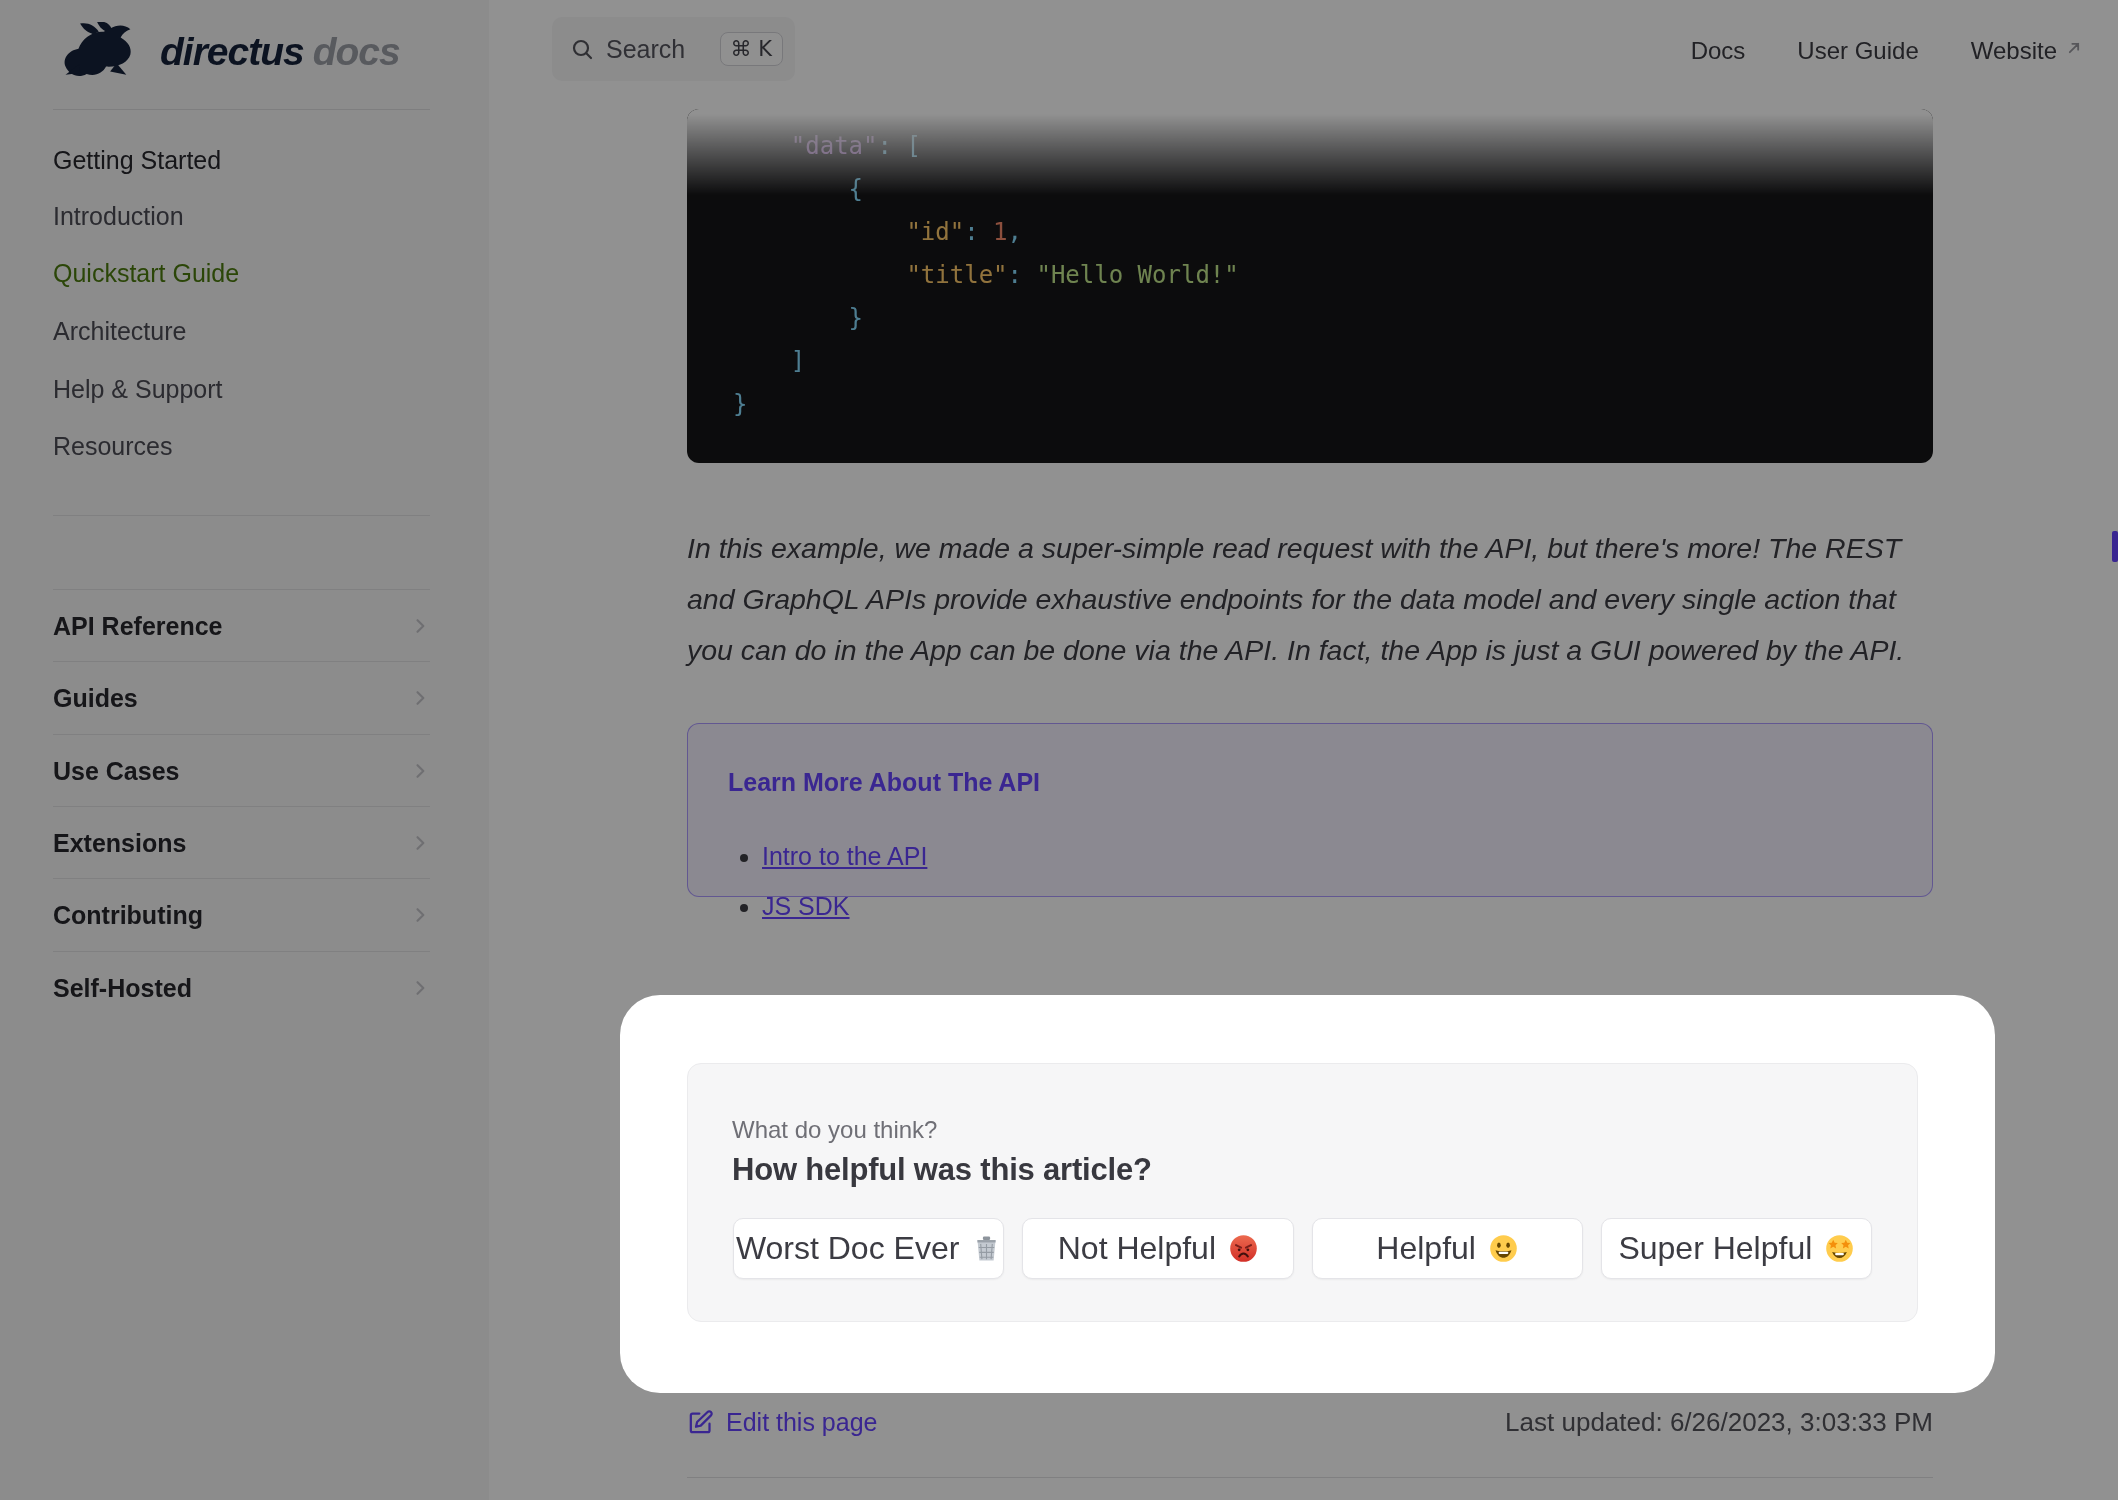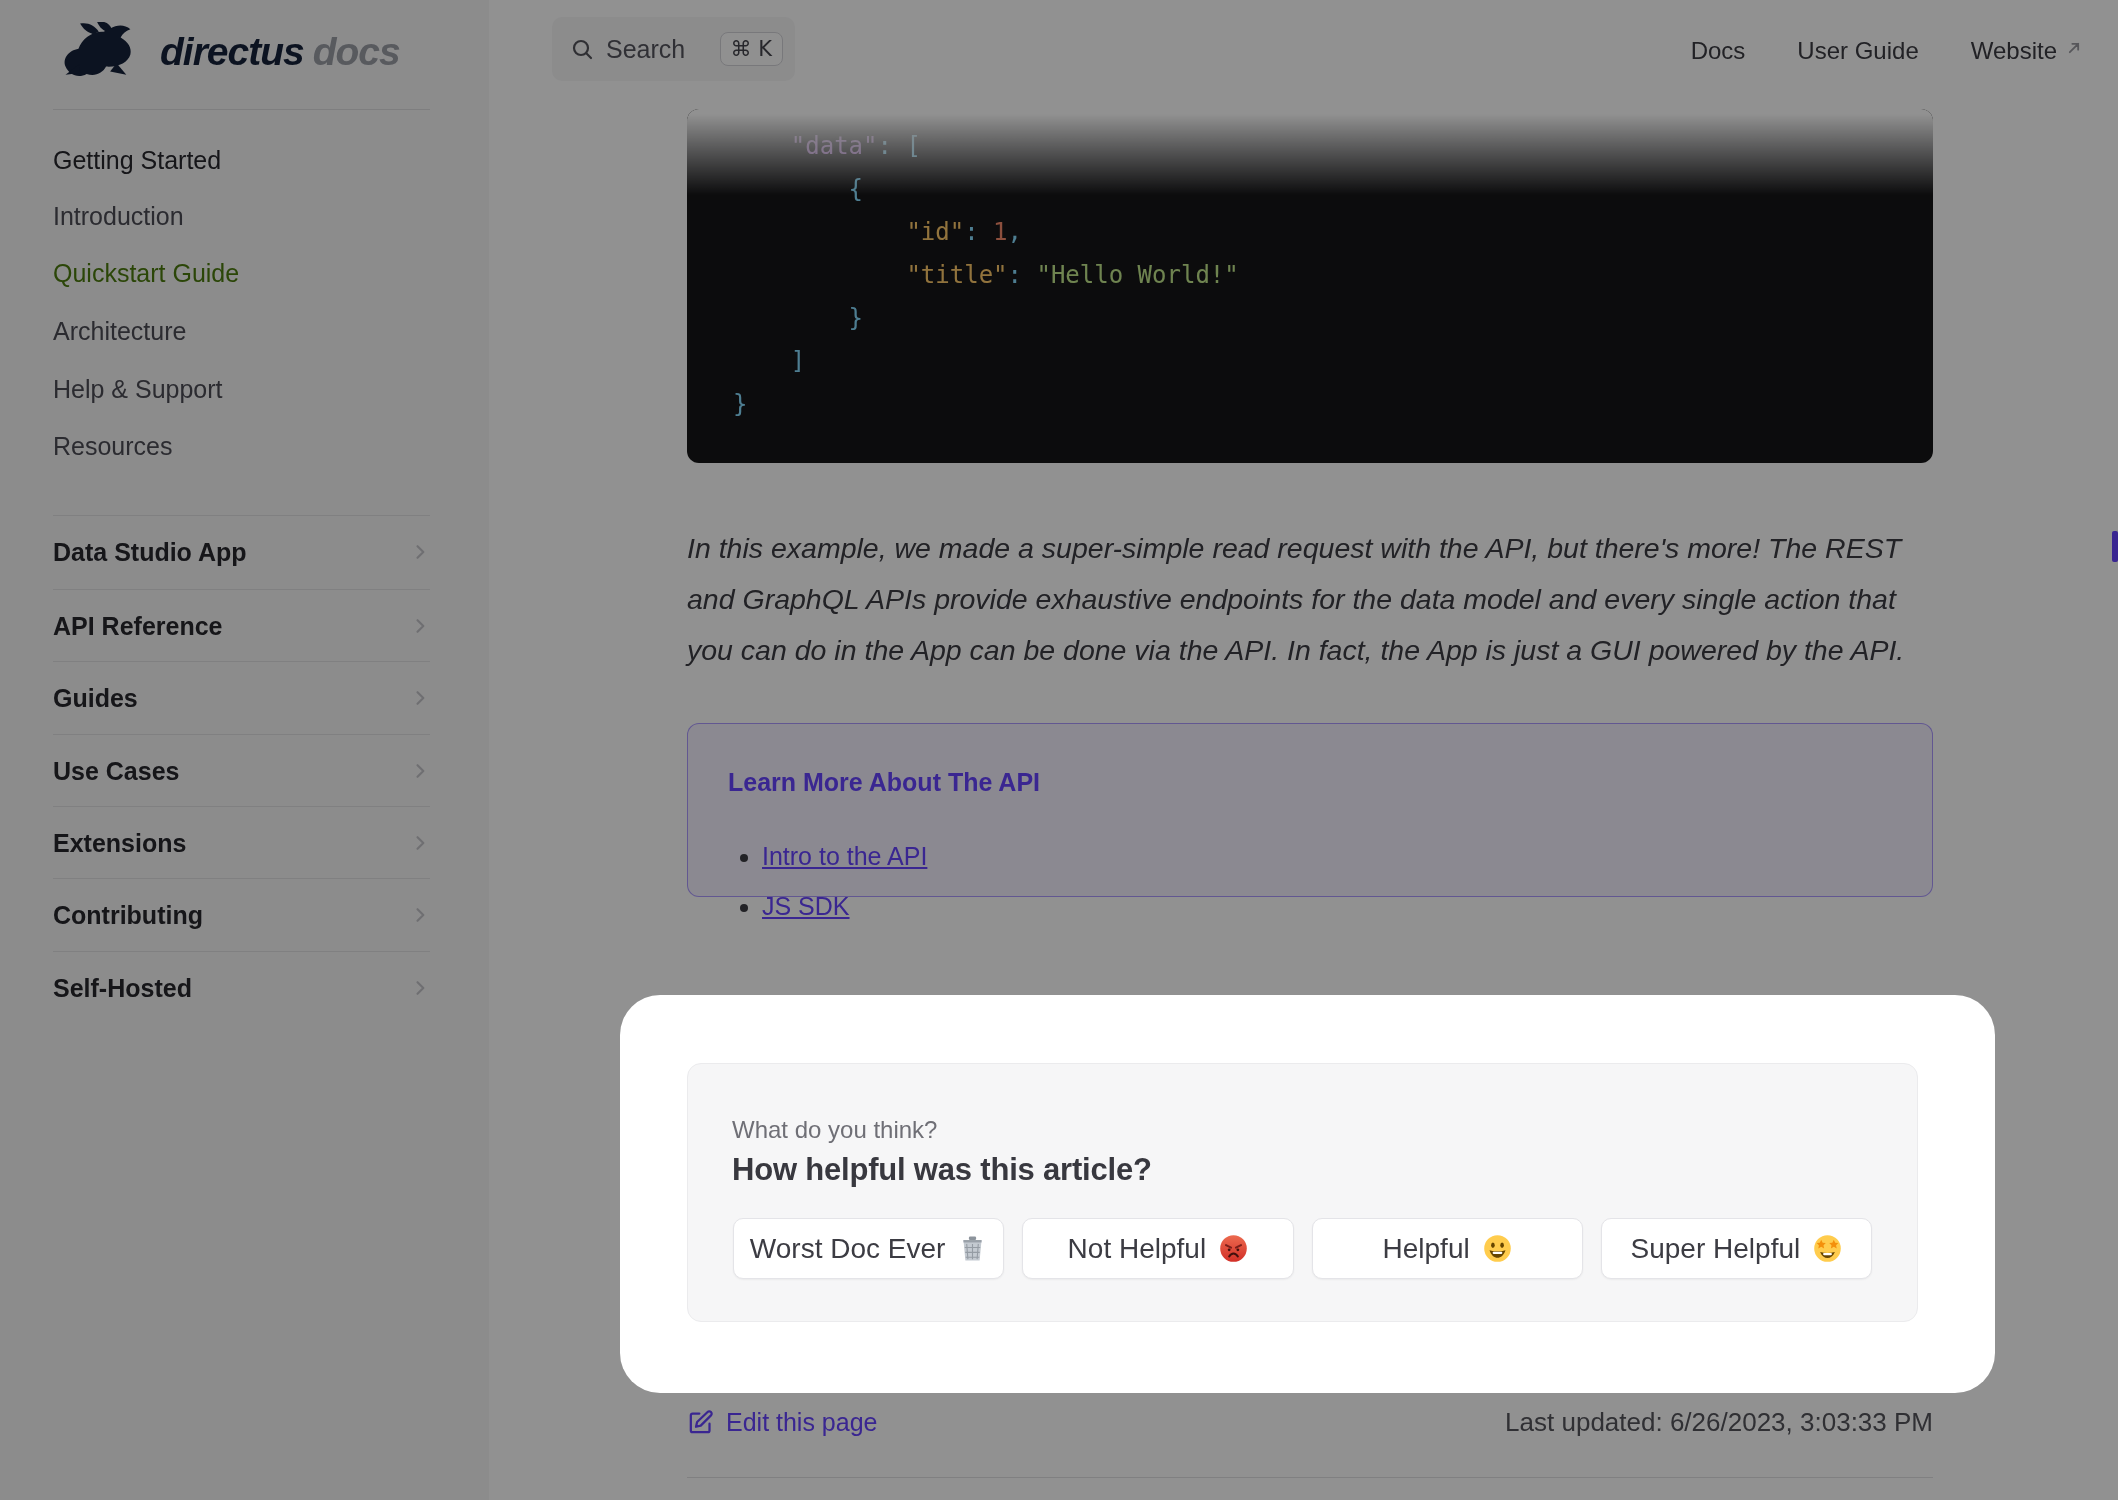--- a/index.html
+++ b/index.html
@@ -75,21 +75,21 @@
   
   .spotlight { position: absolute; left: 620px; top: 995px; width: 1375px; height: 398px; background: #ffffff;
     border-radius: 40px; box-shadow: 0 0 0 3000px rgba(0,0,0,0.43); z-index: 10; }
   .feedback-card { position: absolute; left: 67px; top: 68px; width: 1231px; height: 259px;
     background: #f6f6f7; border: 1px solid #ebebed; border-radius: 14px; padding-left: 12px; }
   .fb-caption { position: absolute; left: 44px; top: 52px; font-size: 24px; color: #6f6f76; }
   .fb-title   { position: absolute; left: 44px; top: 88px; font-size: 31px; font-weight: 700; color: #38383f; letter-spacing: -0.2px; }
   .fb-buttons { position: absolute; left: 45px; right: 45px; top: 154px; height: 61px; display: flex; gap: 18px; }
   .fb-btn { flex: 1; display: flex; align-items: center; justify-content: center; gap: 13px;
     background: #ffffff; border: 1px solid #e4e4e8; border-radius: 10px;
-    font-family: "Liberation Sans", sans-serif; font-size: 28px; font-weight: 500; color: #3c3c43;
+    font-family: "Liberation Sans", sans-serif; font-size: 32px; font-weight: 500; color: #3c3c43;
     box-shadow: 0 1px 2px rgba(16,16,20,0.05); cursor: pointer; padding: 0; }
   .emoji { width: 29px; height: 29px; flex: 0 0 auto; }
 </style>
 </head>
 <body>
 
 <div class="stage">
 
   <div class="sidebar">
     <div class="logo-row">
@@ -107,26 +107,20 @@
     <div class="logo-divider"></div>
 
     <div class="sb-header" style="top:143px">Getting Started</div>
     <a class="sb-item" style="top:199px">Introduction</a>
     <a class="sb-item active" style="top:256px">Quickstart Guide</a>
     <a class="sb-item" style="top:314px">Architecture</a>
     <a class="sb-item" style="top:372px">Help &amp; Support</a>
     <a class="sb-item" style="top:429px">Resources</a>
 
     <div class="sb-div" style="top:515px"></div>
-    <div class="sb-section" style="top:534px">
-      <span class="label">Data Studio App</span>
-      <svg class="chev" viewBox="0 0 24 24">
-          <path d="M9 5l7 7-7 7"></path>
-        </svg>
-    </div>
     <div class="sb-div" style="top:589px"></div>
     <div class="sb-section" style="top:608px">
       <span class="label">API Reference</span>
       <svg class="chev" viewBox="0 0 24 24">
           <path d="M9 5l7 7-7 7"></path>
         </svg>
     </div>
     <div class="sb-div" style="top:661px"></div>
     <div class="sb-section" style="top:680px">
       <span class="label">Guides</span>

